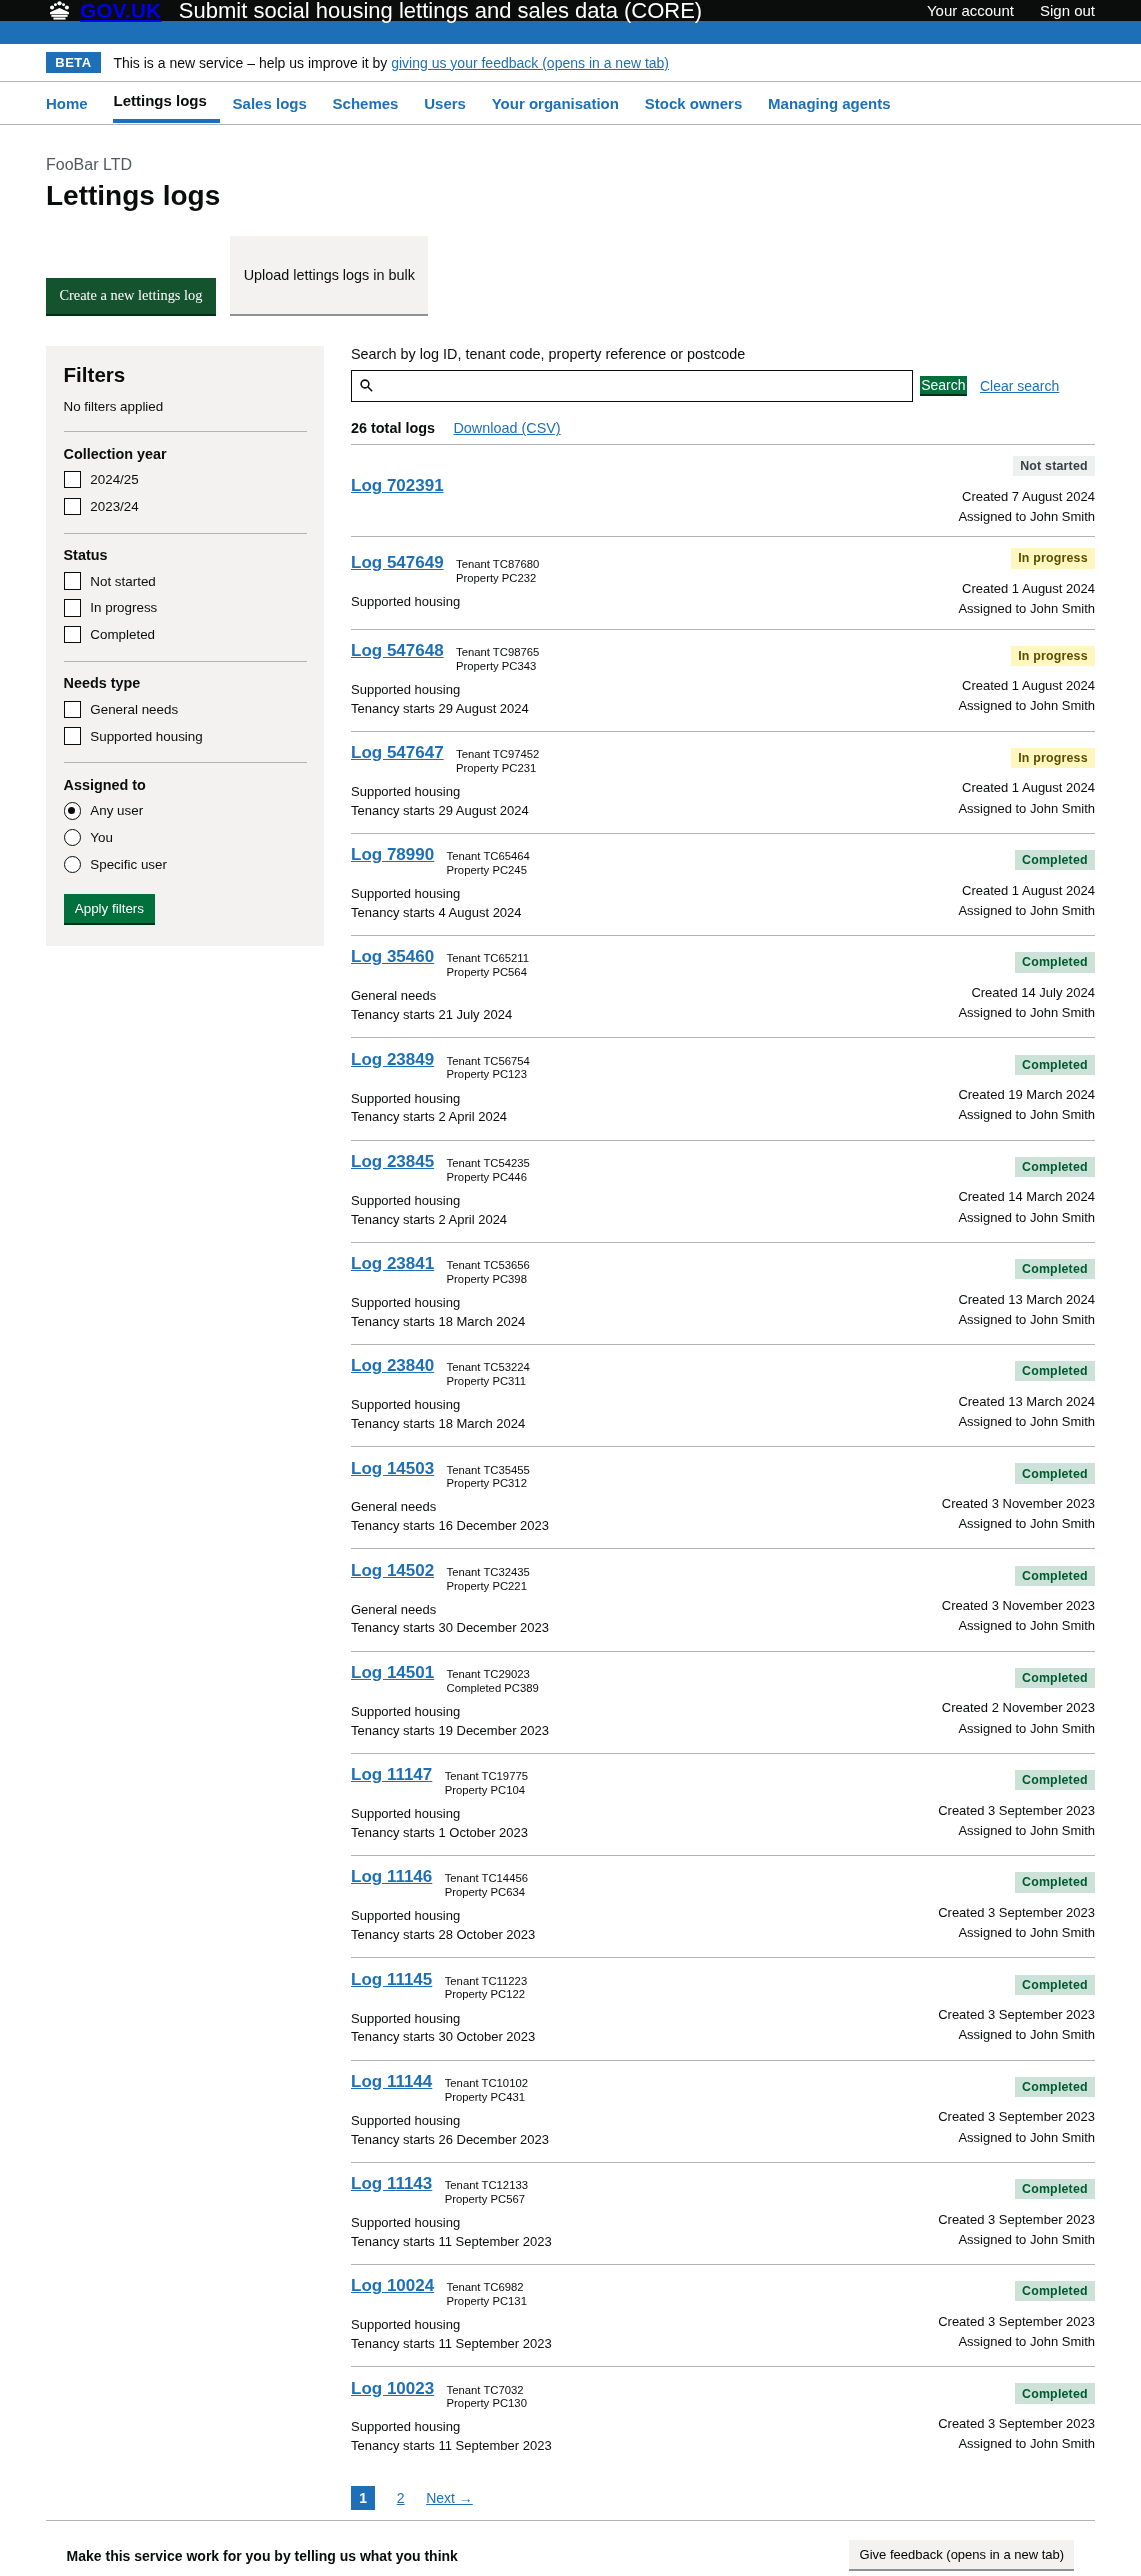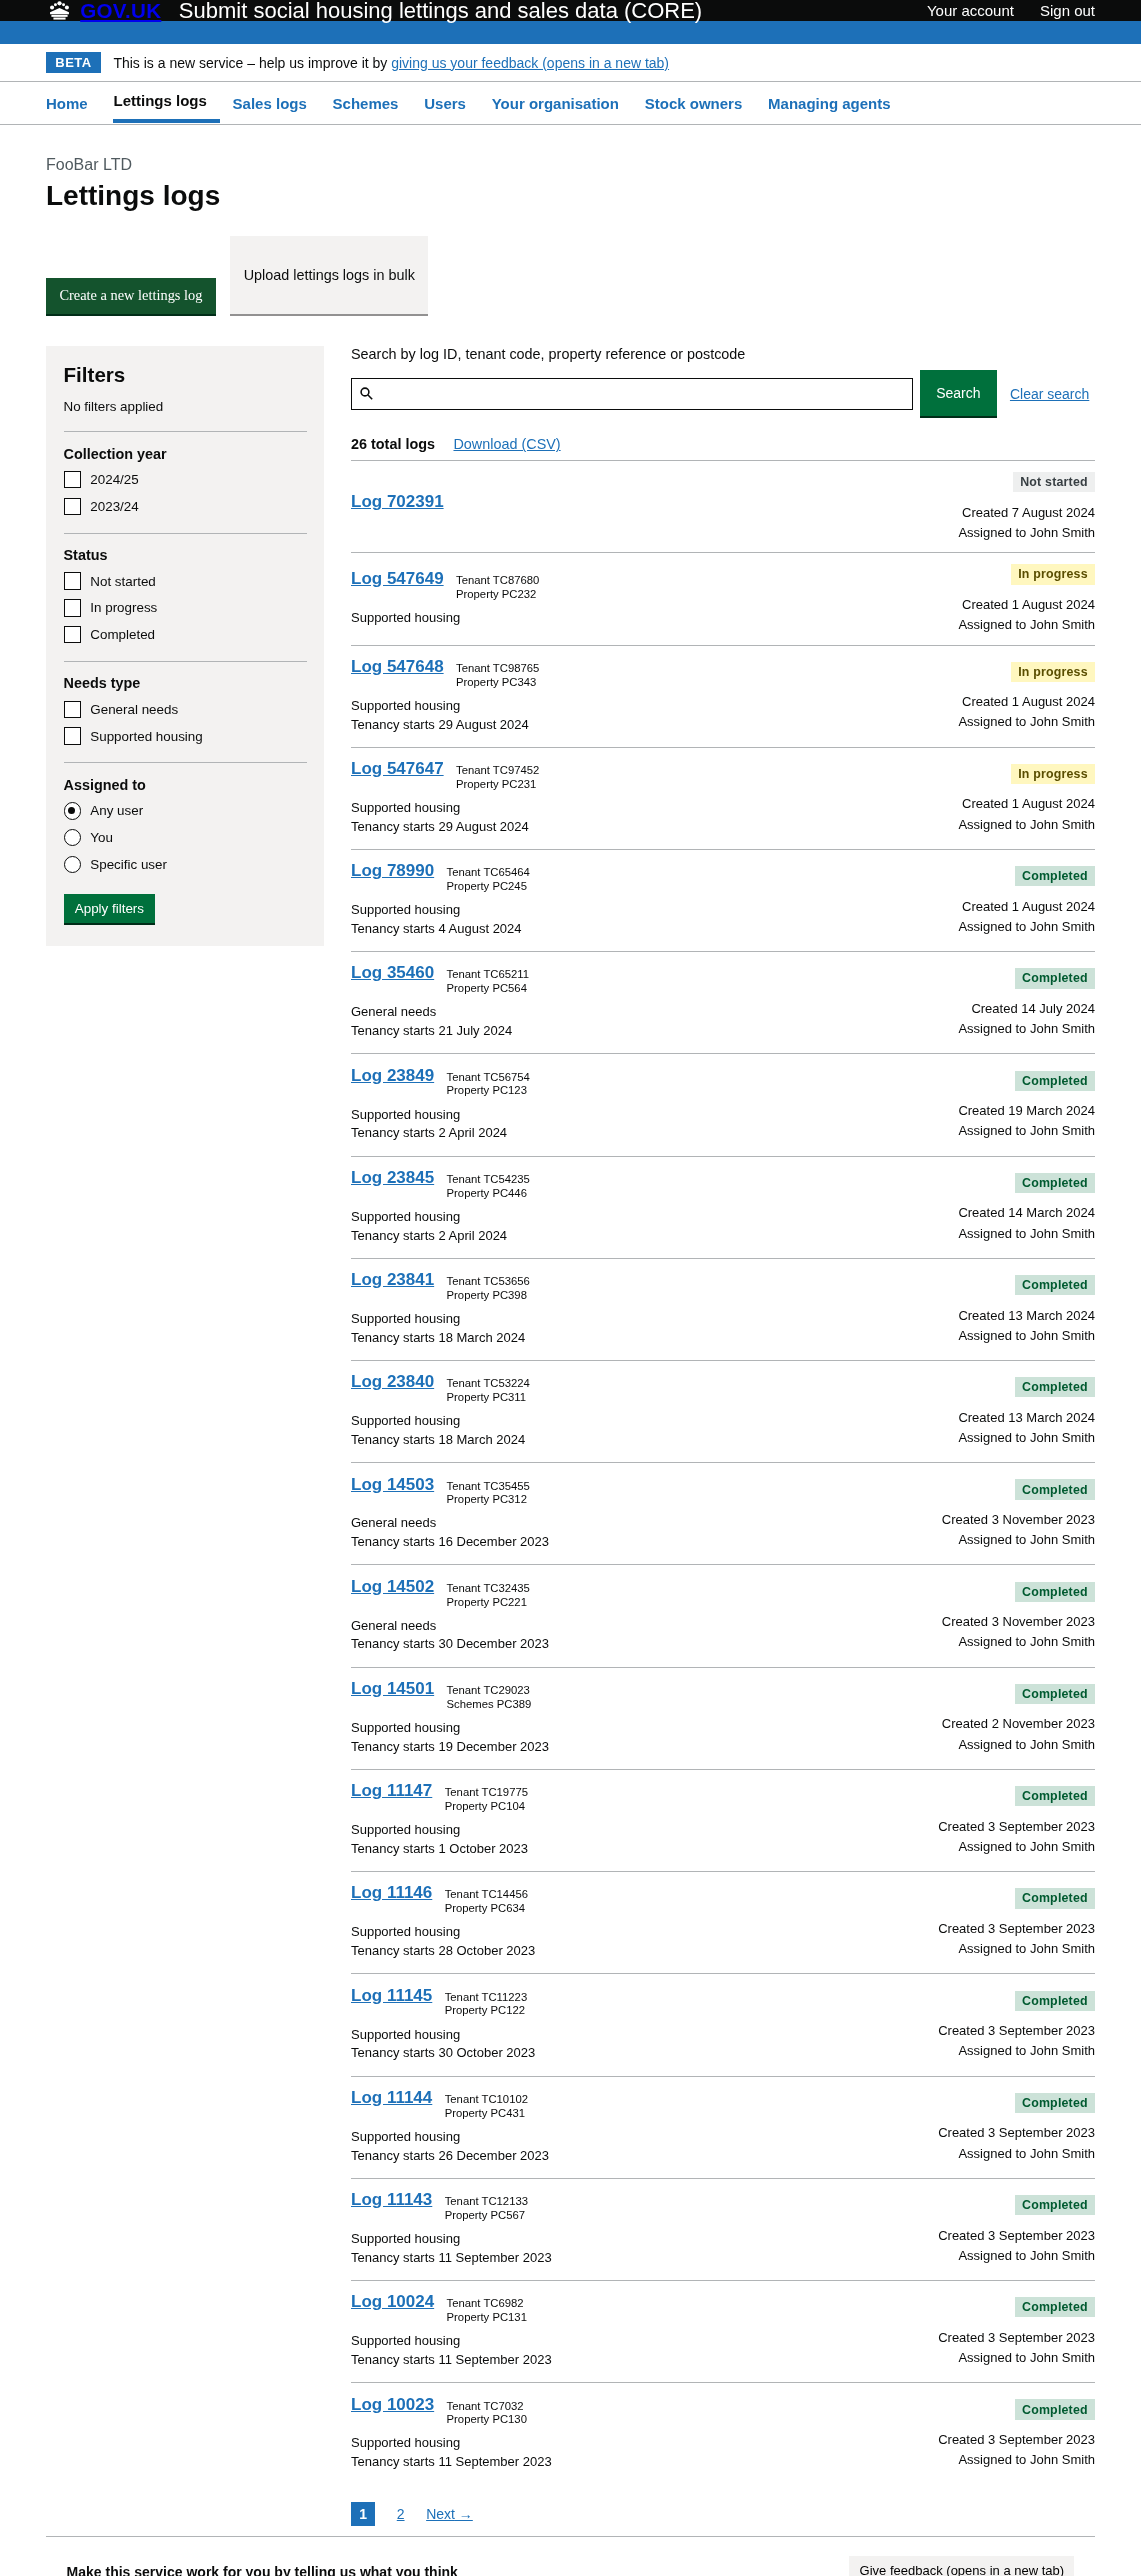--- a/index.html
+++ b/index.html
@@ -217,22 +217,22 @@
     left: 8.2px; top: 8.2px;
     width: 14.4px; height: 14.4px;
     pointer-events: none;
   }
   .search-btn {
     background: #00703c;
     color: #ffffff;
     border: 0;
     border-bottom: 2.1px solid #002d18;
     font-size: 14px;
-    padding: 0 16px;
-    height: 48px;
+    padding: 0 1px;
+    height: 20px;
     margin-left: 7.2px;
     cursor: pointer;
     font-family: inherit;
   }
   .clear-search {
     color: #1d70b8;
     font-size: 14px;
     margin-left: 13.4px;
     text-decoration: underline;
     cursor: pointer;
@@ -741,21 +741,21 @@
               <span class="assigned-line">Assigned to John Smith</span>
             </div>
           </div>
 
           <div class="log-item">
             <div class="log-left">
               <div class="log-head">
                 <a class="log-id" href="#">Log 14501</a>
                 <span class="log-codes">
                   <span>Tenant TC29023</span>
-                  <span>Schemes PC389</span>
+                  <span>Completed PC389</span>
                 </span>
               </div>
               <div class="log-meta">
                 <div>Supported housing</div>
                 <div>Tenancy starts 19 December 2023</div>
               </div>
             </div>
             <div class="log-right">
               <span class="status-tag status-green">Completed</span>
               <span class="created-line">Created 2 November 2023</span>

